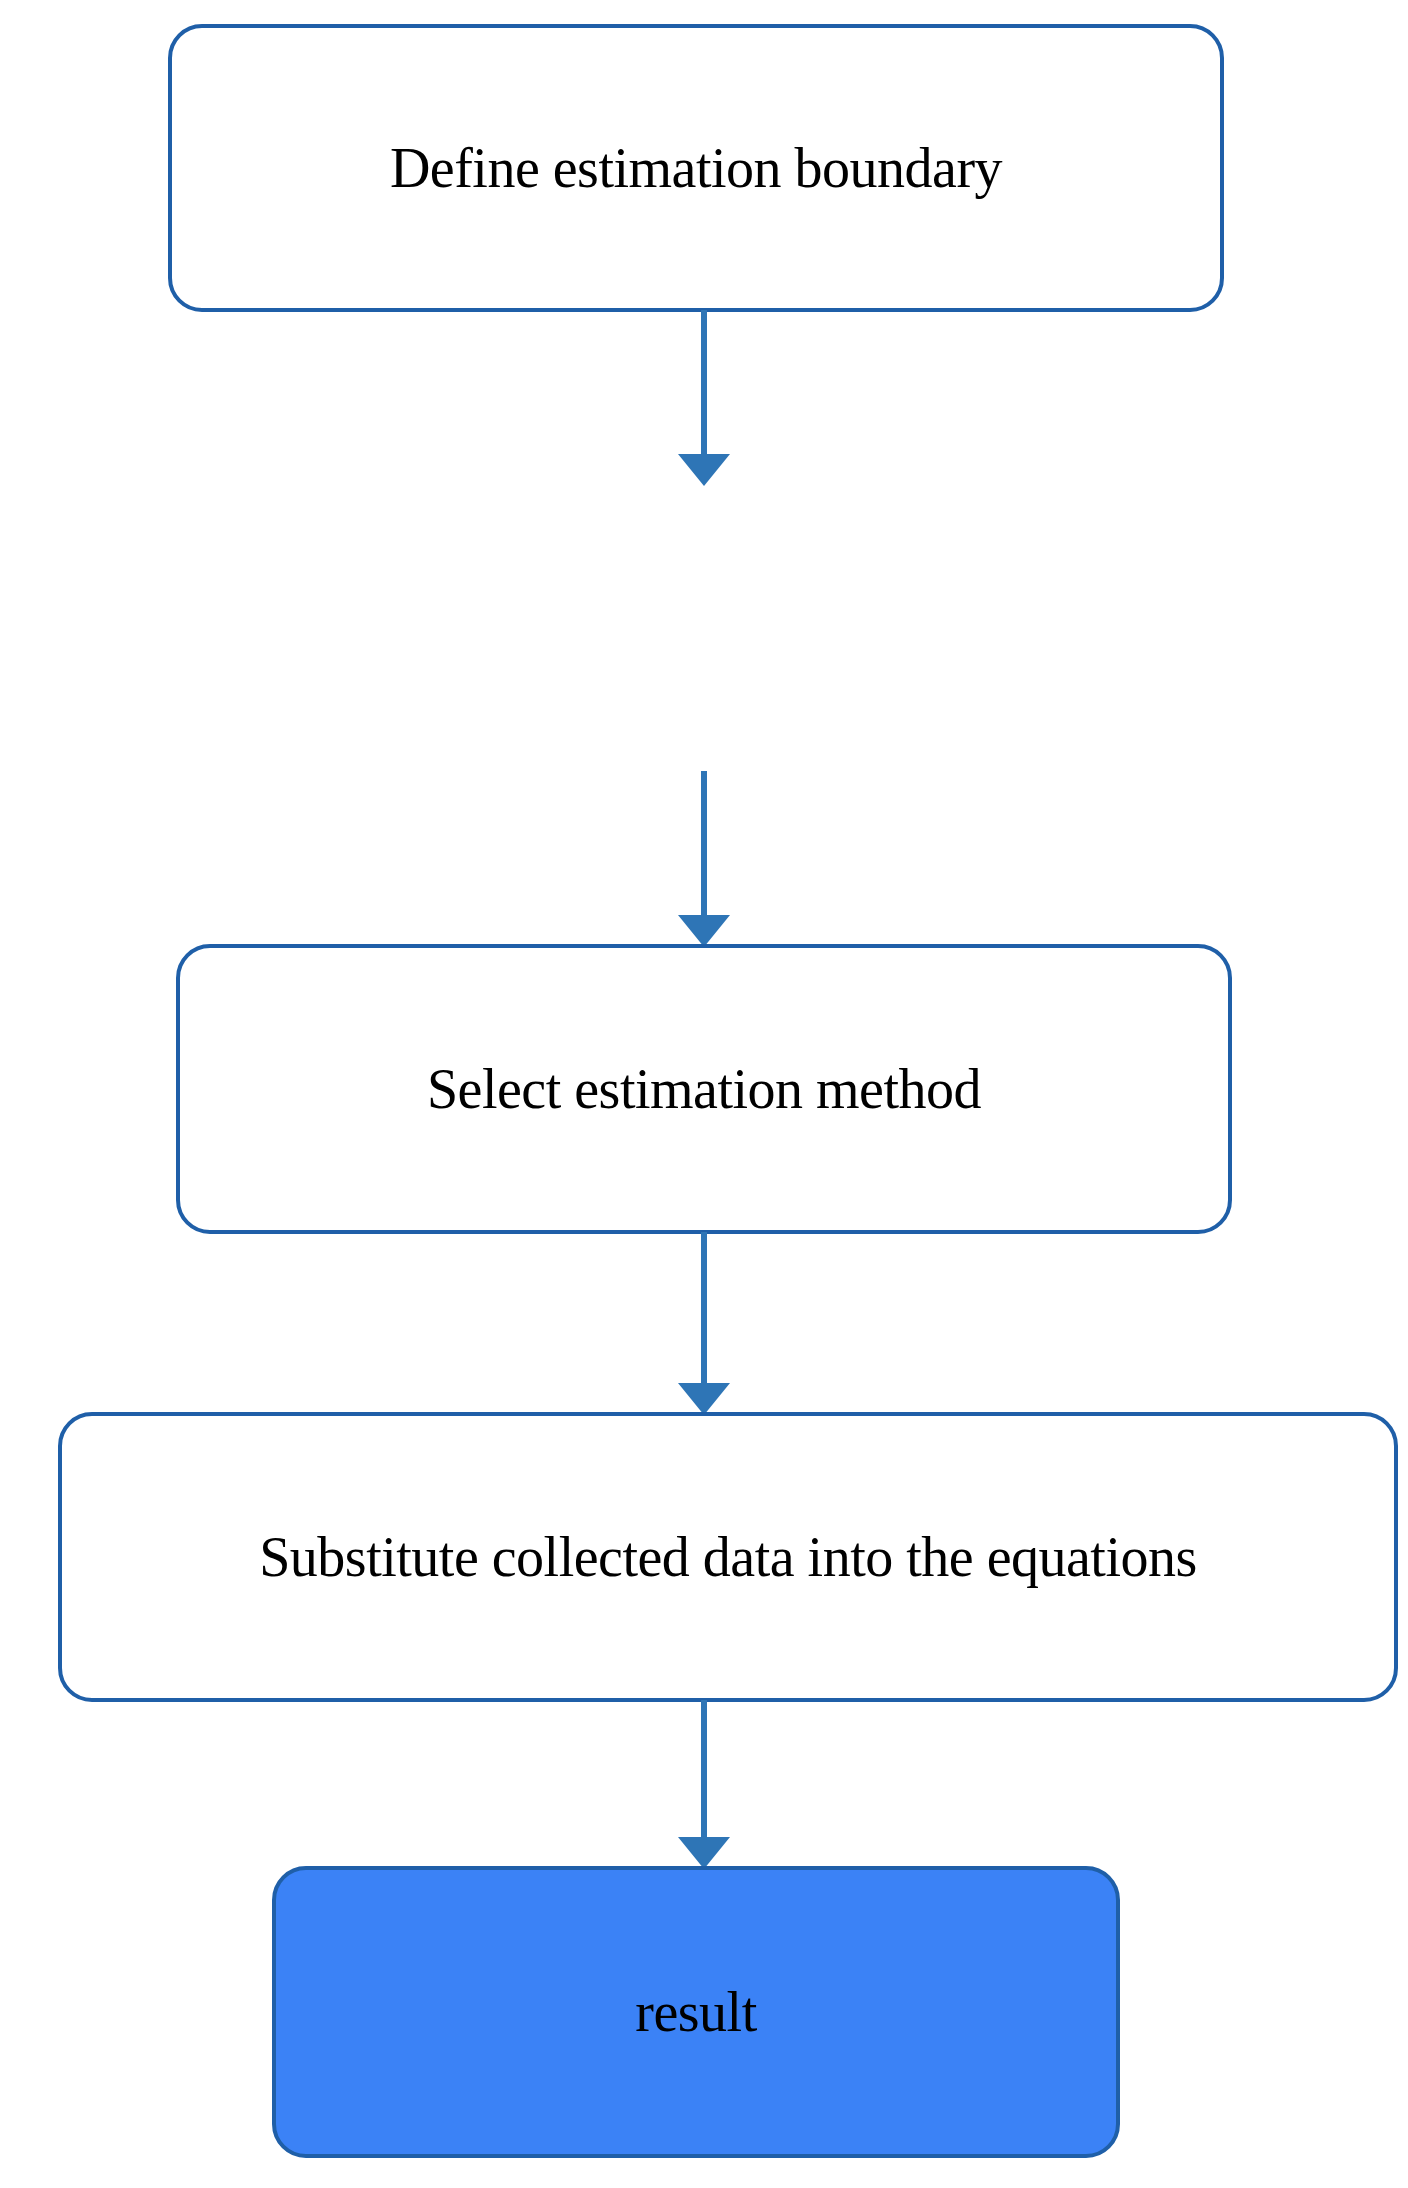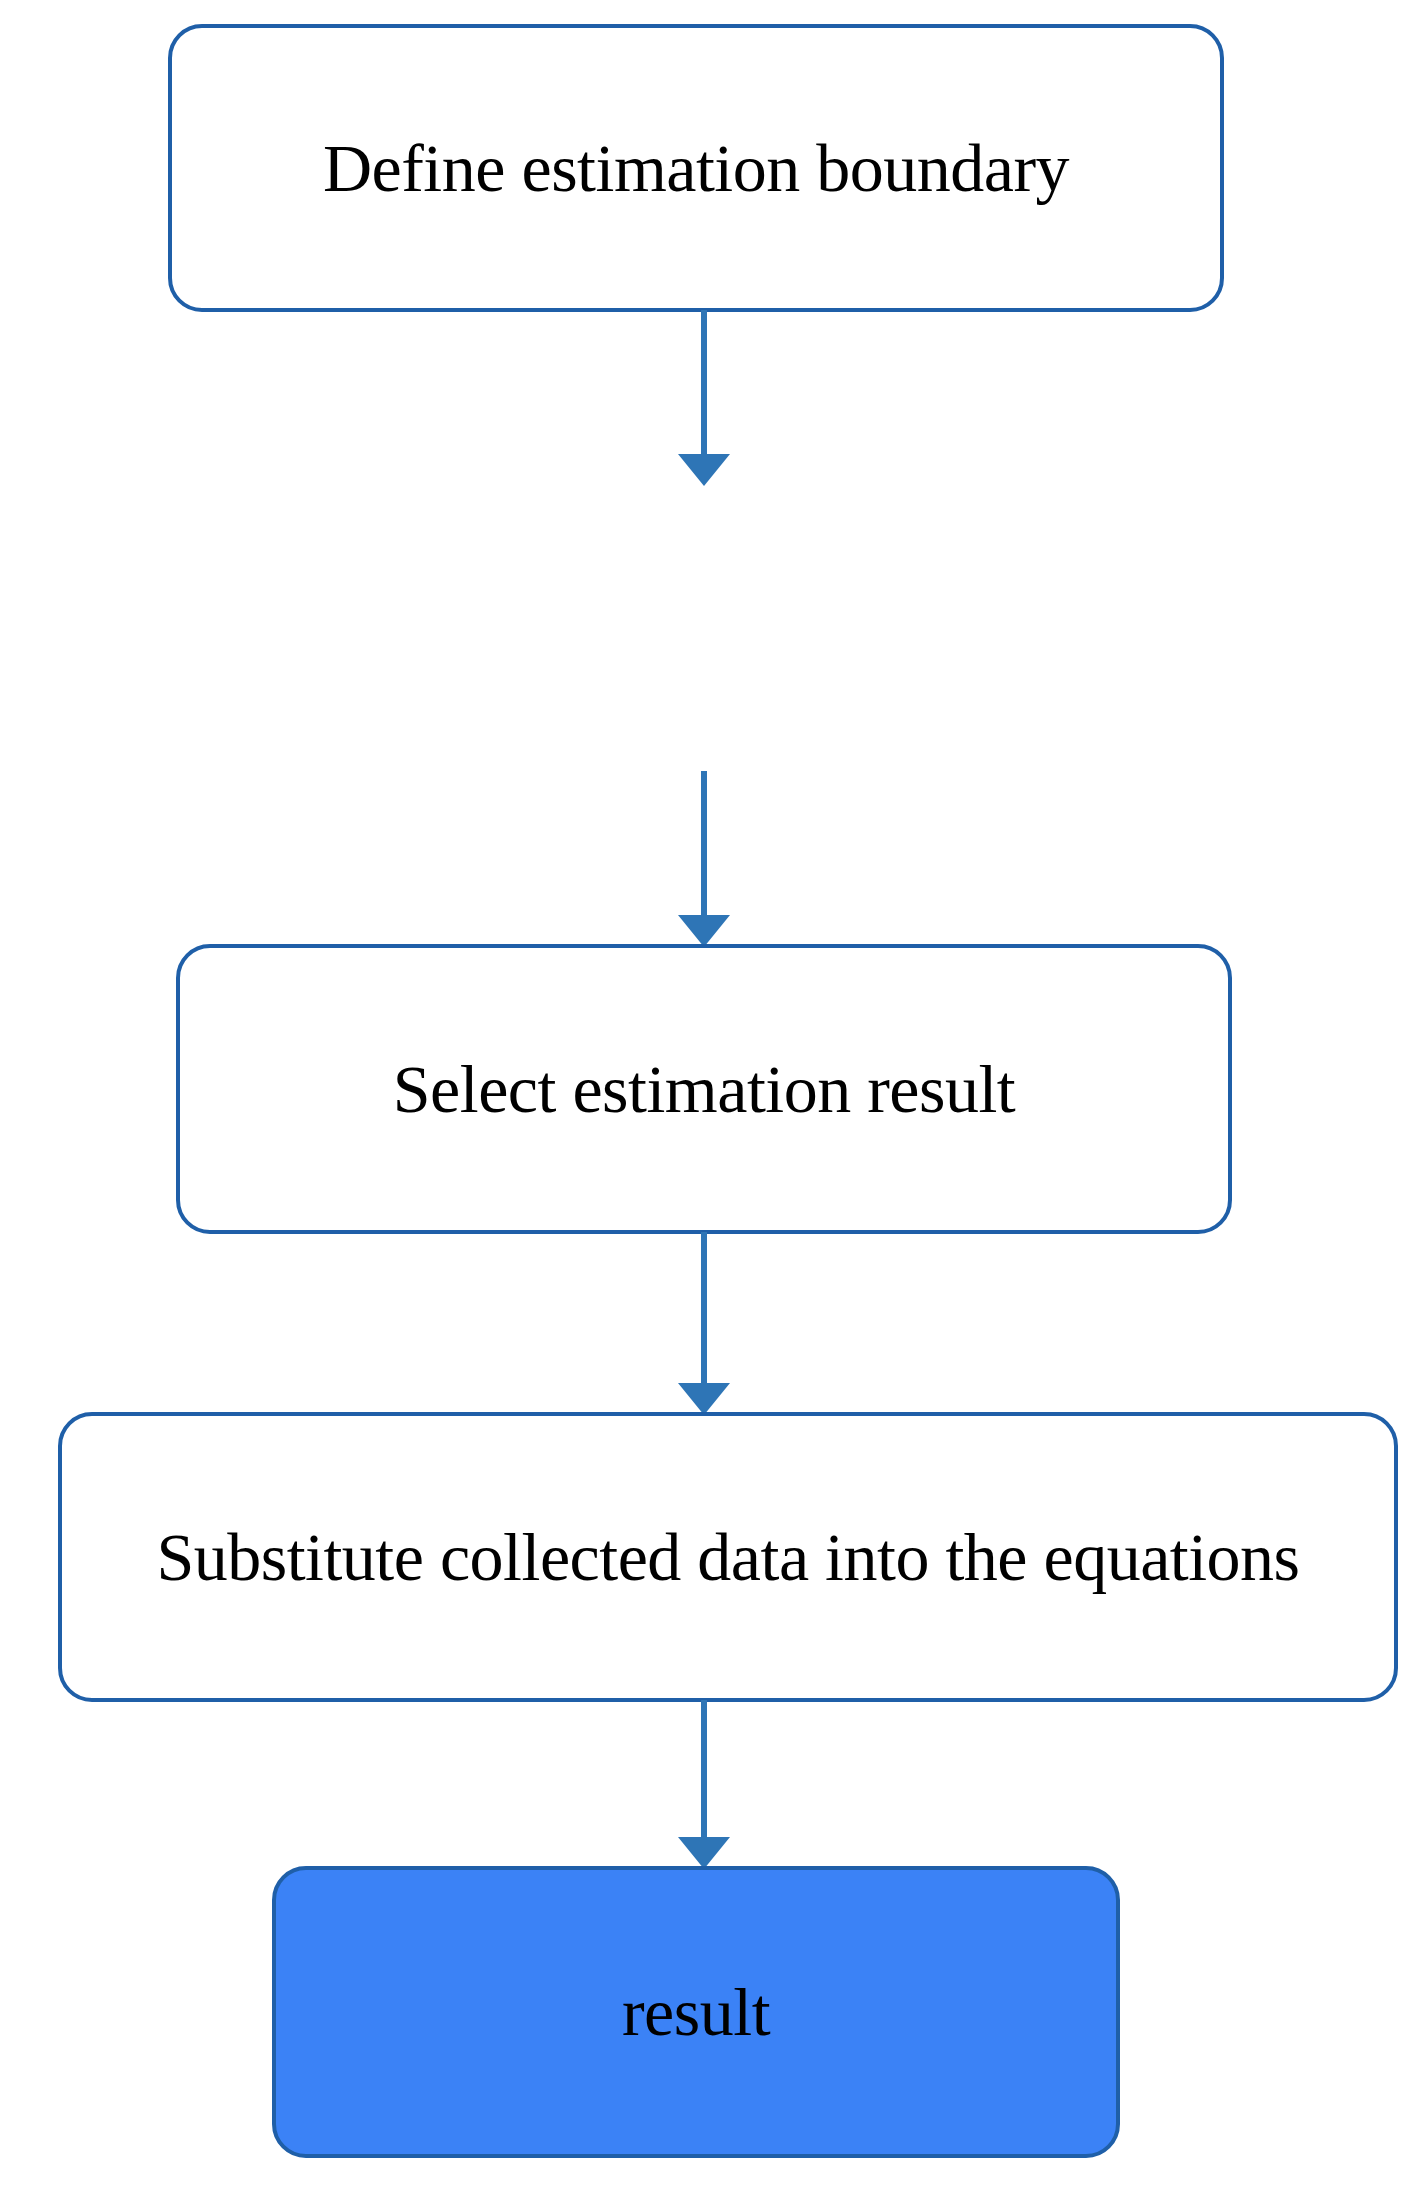--- a/index.html
+++ b/index.html
@@ -28,21 +28,21 @@
     align-items: center;
     justify-content: center;
     text-align: center;
     color: #000000;
     line-height: 1.22;
     padding: 4px 26px;
   }
   .node-label {
     display: block;
     width: 100%;
-    font-size: 68px;
+    font-size: 56px;
     letter-spacing: -0.5px;
   }
 
   
   #node-define   { left: 168px;  top: 24px;   width: 1056px; height: 288px; }
   #node-collect  { left: 272px;  top: 483px;  width: 868px;  height: 290px; }
   #node-select   { left: 176px;  top: 944px;  width: 1056px; height: 290px; }
   #node-subst    { left: 33px;   top: 1412px; width: 1340px; height: 290px; margin-left: 25px; }
   #node-result   { left: 272px;  top: 1866px; width: 848px;  height: 292px; }
 
@@ -76,21 +76,21 @@
 
 
   <div class="connector" id="conn-2">
     <svg width="100" height="176" viewBox="0 0 100 176" xmlns="http://www.w3.org/2000/svg" aria-hidden="true">
       <line x1="50" y1="0" x2="50" y2="148" stroke="#2E75B6" stroke-width="6"></line>
       <polygon points="24,144 76,144 50,176" fill="#2E75B6"></polygon>
     </svg>
   </div>
 
   <div class="node" id="node-select" style="border-color: rgb(31, 95, 168); background: rgb(255, 255, 255); color: rgb(0, 0, 0);">
-    <span class="node-label">Select estimation result</span>
+    <span class="node-label">Select estimation method</span>
   </div>
 
   <div class="connector" id="conn-3">
     <svg width="100" height="183" viewBox="0 0 100 183" xmlns="http://www.w3.org/2000/svg" aria-hidden="true">
       <line x1="50" y1="0" x2="50" y2="155" stroke="#2E75B6" stroke-width="6"></line>
       <polygon points="24,151 76,151 50,183" fill="#2E75B6"></polygon>
     </svg>
   </div>
 
   <div class="node" id="node-subst" style="border-color: rgb(31, 95, 168); background: rgb(255, 255, 255); color: rgb(0, 0, 0);">

